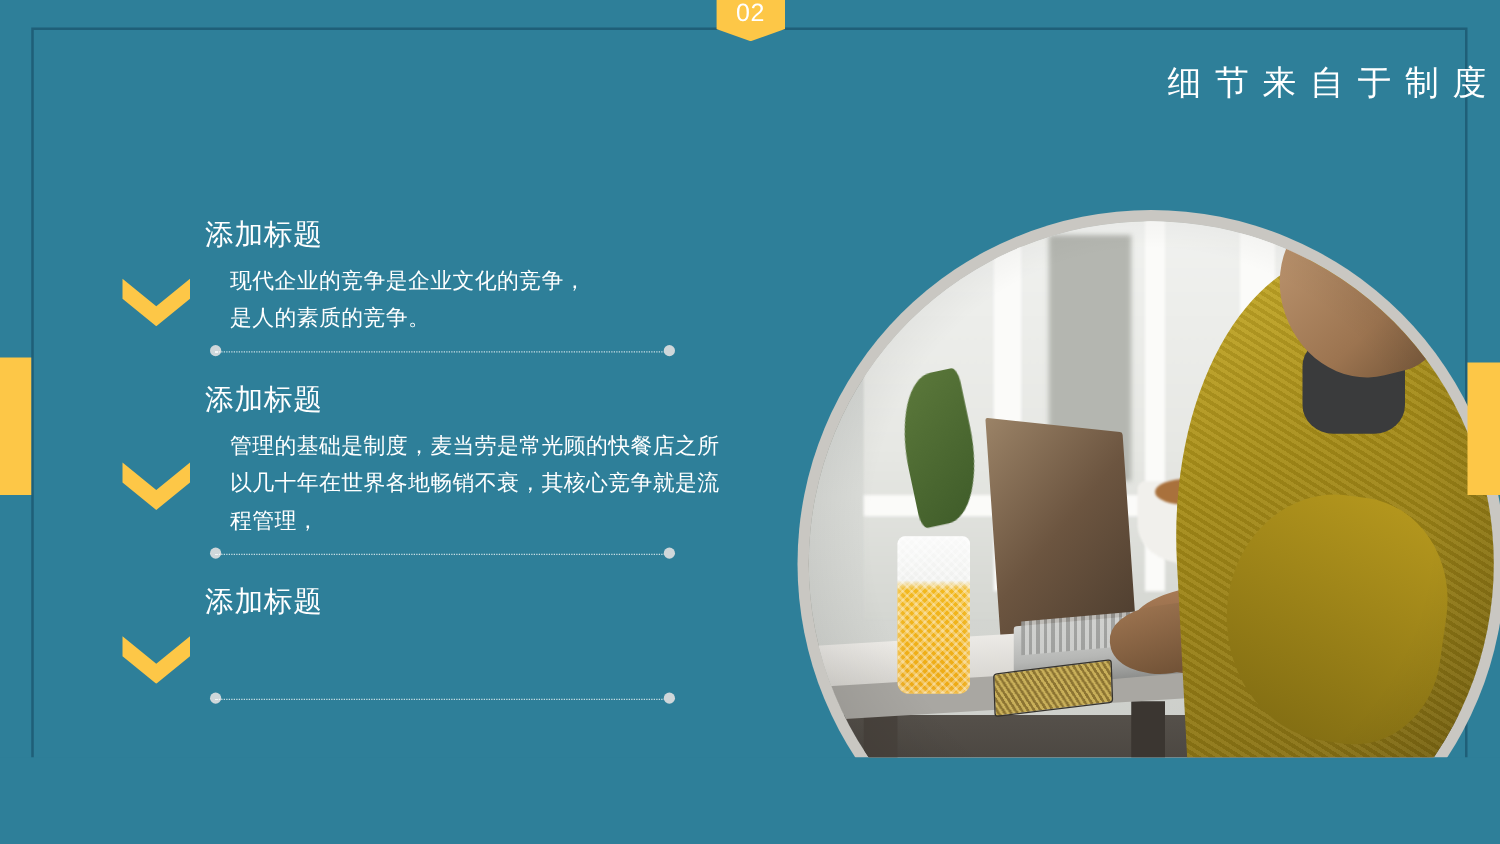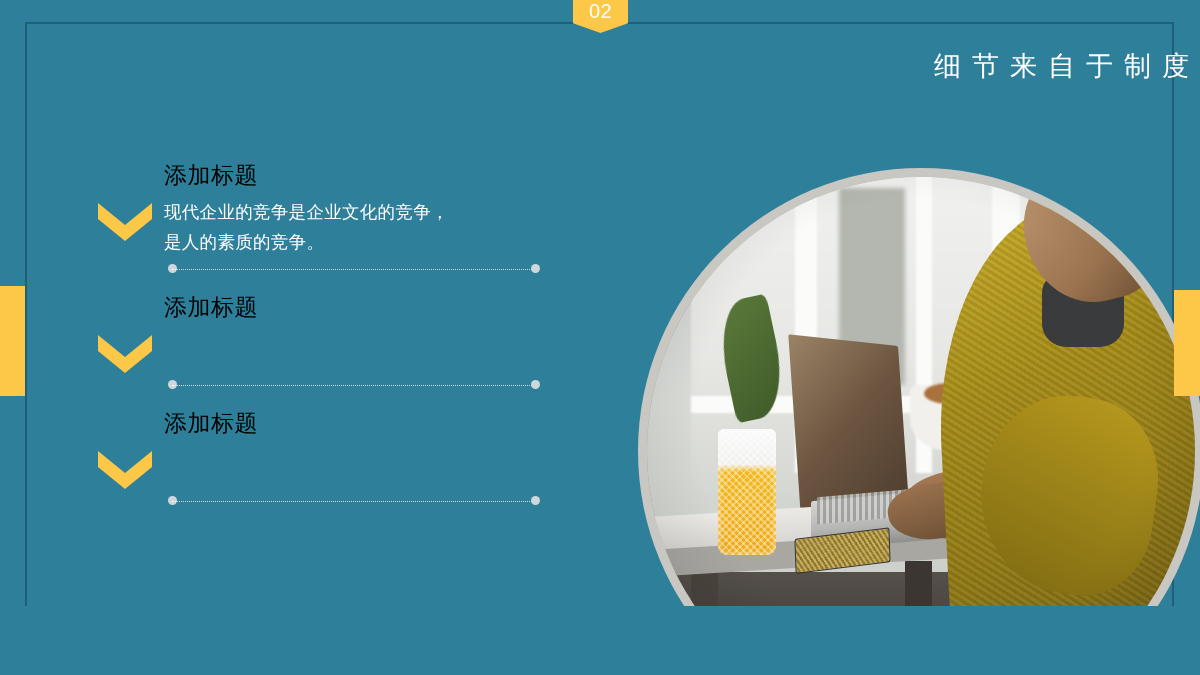--- a/index.html
+++ b/index.html
@@ -280,27 +280,27 @@
   
   .content {
     position: absolute;
     left: 96px;
     top: 160px;
     width: 500px;
     z-index: 5;
   }
   .block { position: relative; margin-bottom: 18px; }
   .block-head {
-    color: #000000;
+    color: #ffffff;
     font-size: 23px;
-    margin: 0 0 6px 68px;
+    margin: 12px 0 6px 68px;
     font-weight: normal;
     letter-spacing: 0.5px;
   }
-  .block-row { display: flex; align-items: flex-start; }
+  .block-row { display: flex; align-items: center; gap: 20px; }
   .chevron {
     flex: 0 0 auto;
     width: 58px;
     height: 44px;
     margin-right: 10px;
   }
   .block-body {
     color: #ffffff;
     font-size: 17.5px;
     line-height: 30px;
@@ -412,20 +412,23 @@
     </div>
 
     <div class="block b2">
       <div class="block-head">添加标题</div>
       <div class="block-row">
         <span class="chevron">
           <svg viewBox="0 0 58 44" width="58" height="44" aria-hidden="true">
             <polygon points="2,6 29,28 56,6 56,22 29,44 2,22" fill="#fdc747"></polygon>
           </svg>
         </span>
+        <div class="block-body">管理的基础是制度，麦当劳是常光顾的快餐店之所
+以几十年在世界各地畅销不衰，其核心竞争就是流
+程管理，</div>
       </div>
       <div class="divider">
         <span class="dot start"></span>
         <span class="line" style="width:364px"></span>
         <span class="dot end"></span>
       </div>
     </div>
 
     <div class="block b3">
       <div class="block-head">添加标题</div>

